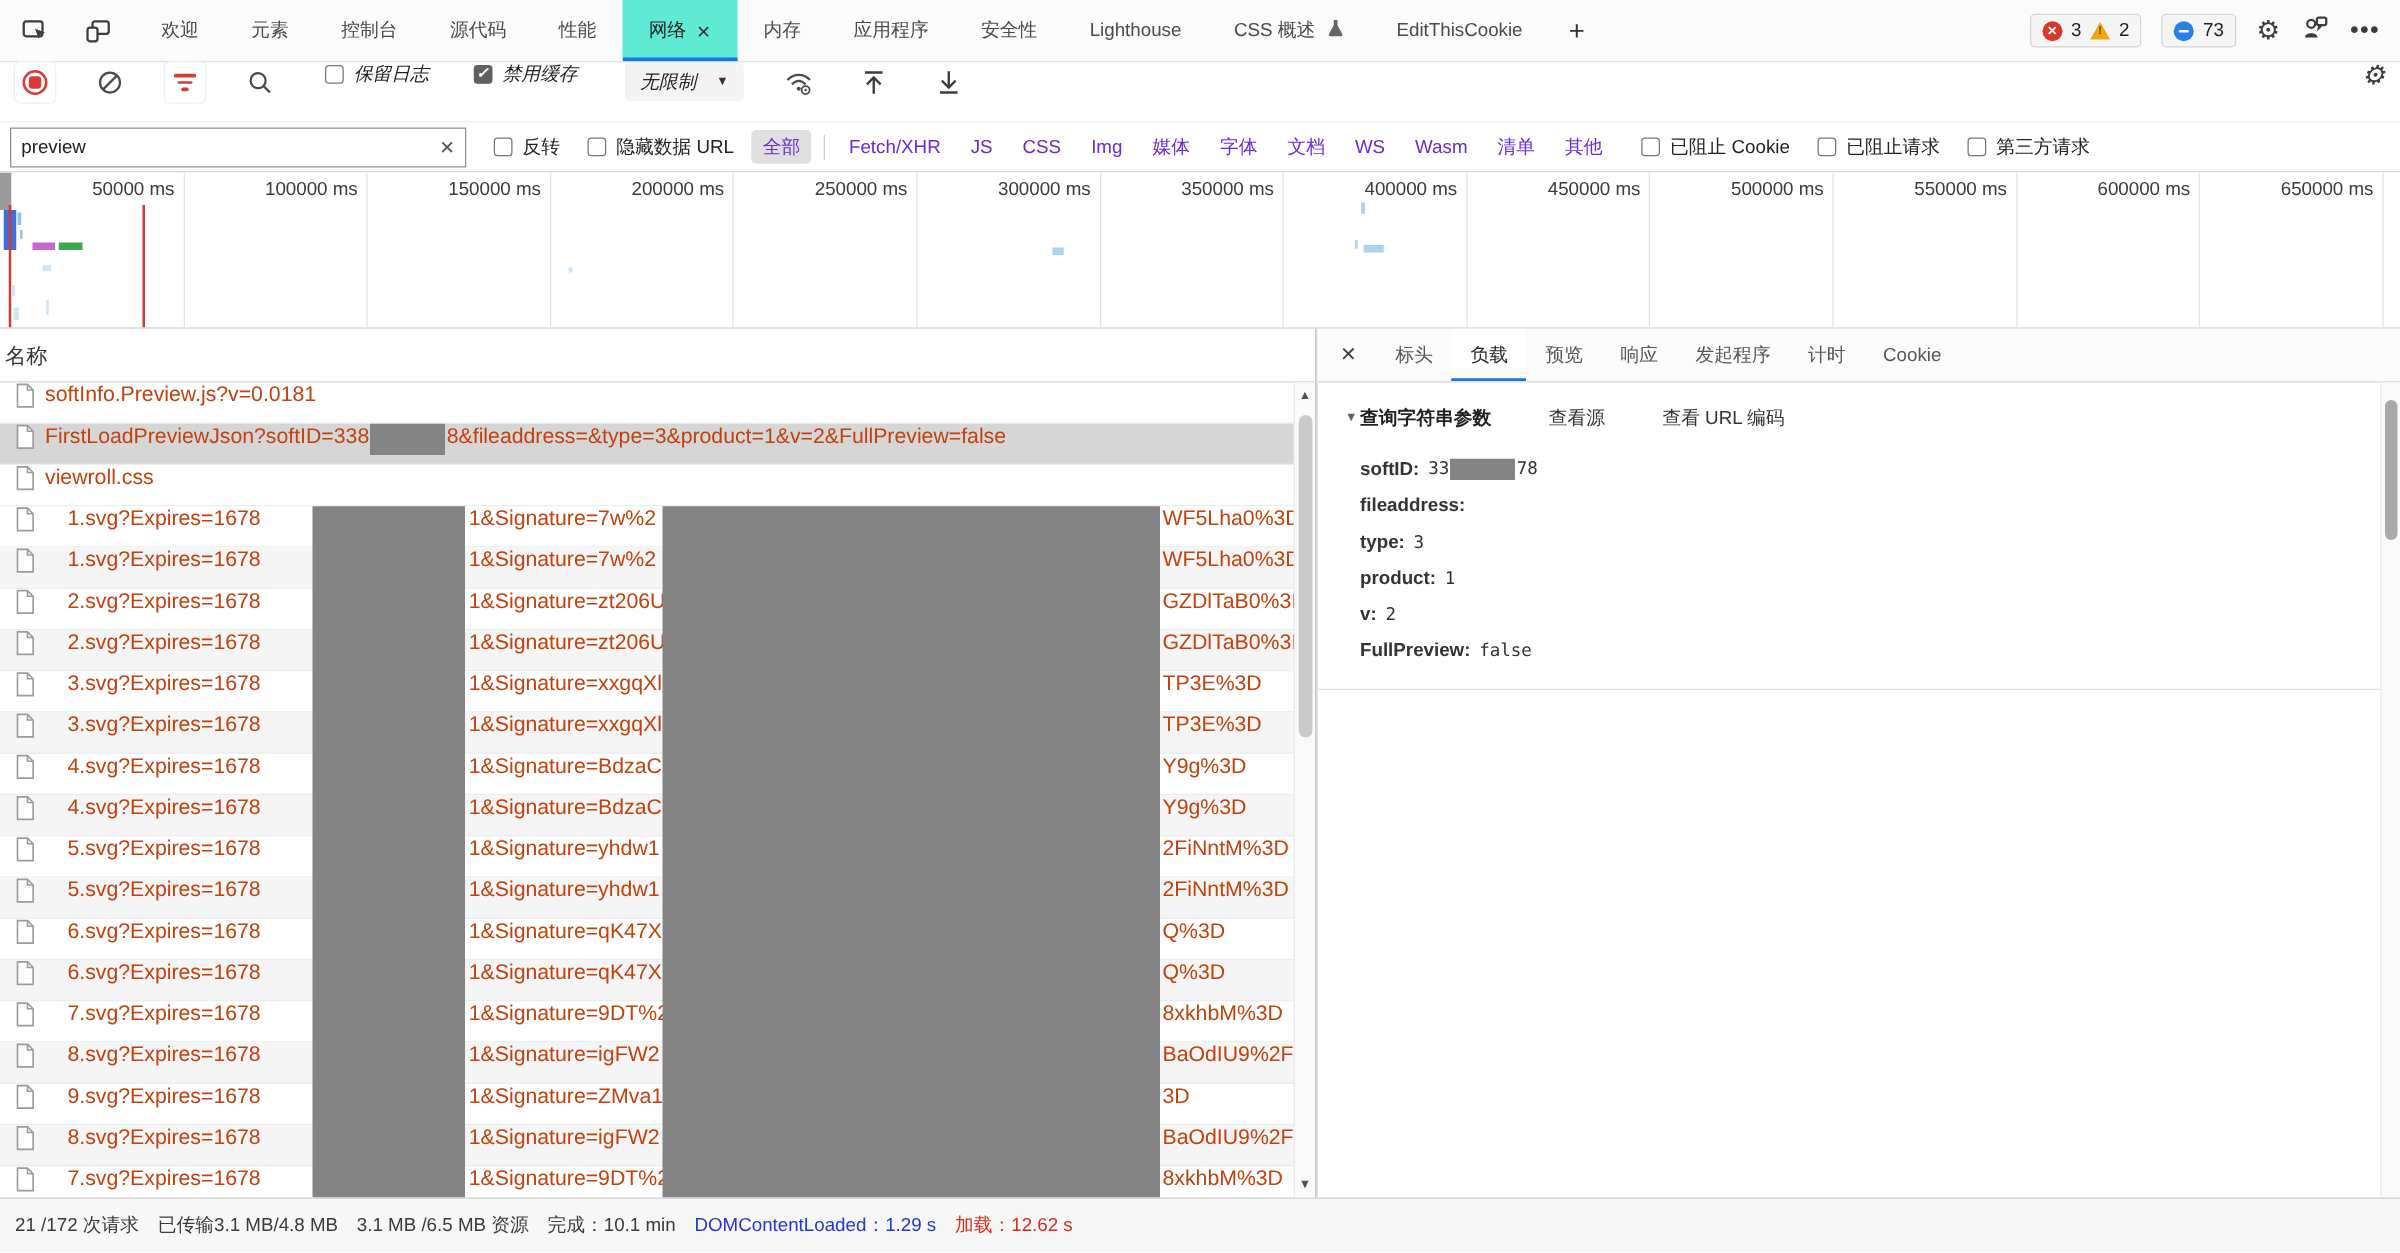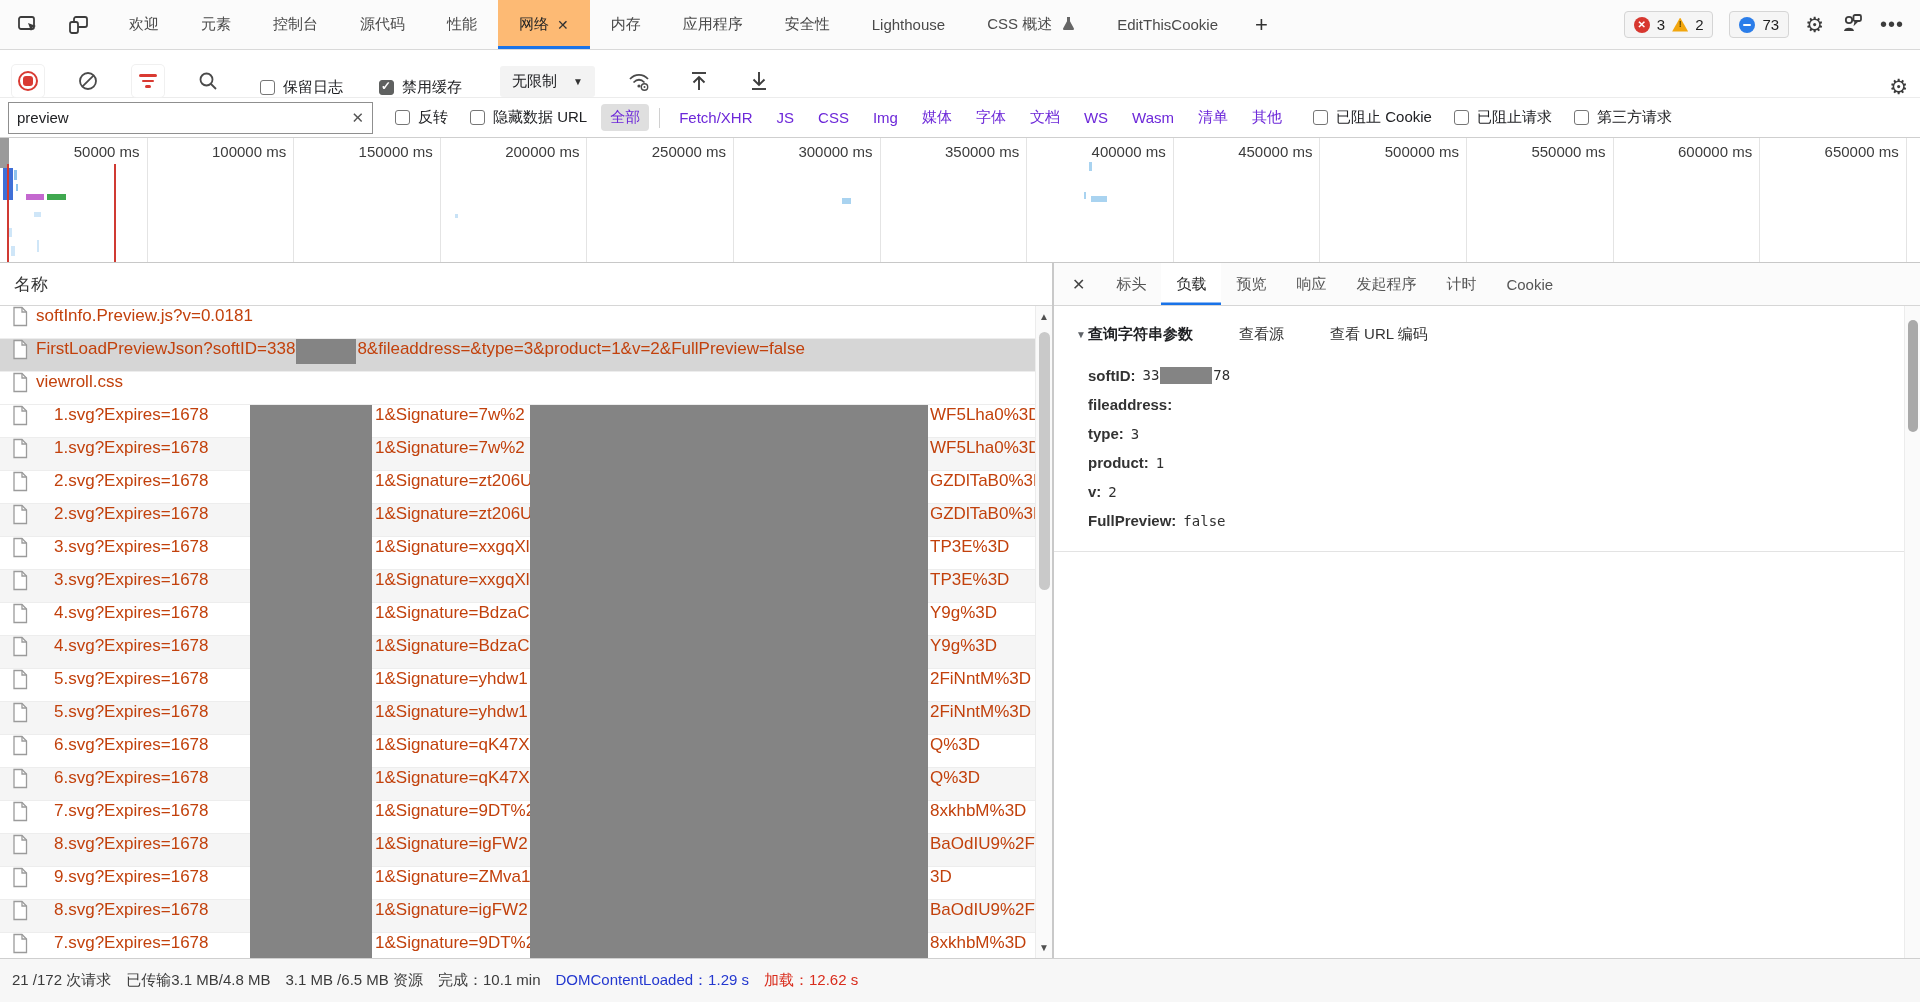--- a/index.html
+++ b/index.html
@@ -6,39 +6,39 @@
   html,body { width:1920px; height:1002px; overflow:hidden; }
   body { position:relative; background:#fff; font-family:"Liberation Sans",sans-serif; color:#333; }
 
   
   .tabbar { position:absolute; top:0; left:0; right:0; height:50px; background:#fbfbfb;
             border-bottom:1px solid #d9d9d9; display:flex; align-items:stretch; }
   .win-icons { display:flex; align-items:center; gap:26px; padding:0 18px 0 16px; }
   .win-icons svg { display:block; }
   .main-tabs { display:flex; align-items:stretch; }
   .main-tab { display:flex; align-items:center; gap:8px; padding:0 21px; font-size:15px; color:#4a4a4a; cursor:default; }
-  .main-tab.active { background:#fdba74; color:#262626; box-shadow:inset 0 -3px 0 #1a73e8; }
+  .main-tab.active { background:#5eead4; color:#262626; box-shadow:inset 0 -3px 0 #1a73e8; }
   .tab-close { font-size:14px; color:#333; }
   .tab-flask { margin-left:2px; }
   .new-tab { display:flex; align-items:center; padding:0 16px; font-size:22px; color:#333; }
   .tabbar-right { margin-left:auto; display:flex; align-items:center; gap:16px; padding-right:16px; }
   .badge-pill { display:flex; align-items:center; gap:7px; border:1px solid #d5d5d5; background:#f5f5f5;
                 border-radius:4px; padding:4px 9px; font-size:15px; color:#1f1f1f; }
   .err-ico { width:16px; height:16px; border-radius:50%; background:#d7372f; color:#fff; font-size:10px; font-weight:bold;
              display:flex; align-items:center; justify-content:center; }
   .warn-ico { width:16px; height:14px; background:#f2a60d; clip-path:polygon(50% 0,100% 100%,0 100%); position:relative; }
   .warn-ico::after { content:"!"; position:absolute; left:0; right:0; top:1px; text-align:center; font-size:9px; font-weight:bold; color:#5c4400; }
   .msg-ico { width:16px; height:16px; border-radius:50%; background:#2b7de9; position:relative; }
   .msg-ico::after { content:""; position:absolute; left:4px; top:7px; width:8px; height:2px; background:#fff; border-radius:1px; }
   .gear-glyph { font-size:21px; color:#3c3c3c; line-height:1; }
   .dots-glyph { font-size:20px; color:#3c3c3c; letter-spacing:1px; }
 
   
   .net-toolbar { position:absolute; top:50px; left:0; right:0; height:48px; background:#fff;
-                 border-bottom:1px solid #ececec; display:flex; align-items:flex-end; gap:28px; padding:0 12px; }
+                 border-bottom:1px solid #ececec; display:flex; align-items:flex-start; gap:28px; padding:0 12px;font-style:italic; }
   .tb-btn { width:32px; height:32px; display:flex; align-items:center; justify-content:center; border-radius:4px; }
   .tb-btn.lit { background:#fff; box-shadow:0 0 0 1px #f0f0f0; }
   .record-outer { width:20px; height:20px; border:2.5px solid #d93a32; border-radius:50%; display:flex; align-items:center; justify-content:center; }
   .record-inner { width:10px; height:10px; background:#d93a32; border-radius:3px; }
   .filter-lines { display:flex; flex-direction:column; gap:3px; align-items:center; }
   .filter-lines i { display:block; height:2.5px; background:#d93a32; border-radius:2px; }
   .filter-lines i:nth-child(1){ width:18px; } .filter-lines i:nth-child(2){ width:12px; } .filter-lines i:nth-child(3){ width:6px; }
   .cb-row { display:flex; align-items:center; gap:8px; font-size:15px; color:#202124; margin-left:8px; }
   .cbox { width:15px; height:15px; border:1.6px solid #767676; border-radius:3px; background:#fff; position:relative; flex:none; }
   .cbox.checked { background:#5f6160; border-color:#5f6160; }
@@ -61,21 +61,21 @@
 
   
   .overview { position:absolute; top:138px; left:0; right:0; height:125px; background:#fff; border-bottom:1px solid #c8c8c8; overflow:hidden; }
   .grid-line { position:absolute; top:0; bottom:0; width:1px; background:#e4e4e4; }
   .grid-label { position:absolute; top:5px; transform:translateX(-100%); font-size:15px; color:#3c3c3c; white-space:nowrap; }
   .ov-mark { position:absolute; }
 
   
   .net-table { position:absolute; top:263px; left:0; width:1053px; bottom:44px; background:#fff;
                border-right:1px solid #c9c9c9; overflow:hidden; }
-  .tbl-header { height:43px; line-height:43px; padding-left:14px; font-size:17px; color:#333;
+  .tbl-header { height:43px; line-height:43px; padding-left:4px; font-size:17px; color:#333;
                 border-bottom:1px solid #d6d6d6; background:#fff; }
   .tbl-body { position:absolute; top:43px; left:0; right:0; bottom:0; }
   .net-row { height:33px; display:flex; font-size:17px; color:#c2410c; position:relative;
              border-bottom:1px solid #ededed; white-space:nowrap; }
   .net-row.stripe { background:#f5f5f5; }
   .net-row.selected { background:#d6d6d6; }
   .file-ico { flex:none; margin:0 8px 0 12px; display:flex; }
   .seg { position:absolute; white-space:nowrap; }
   .seg.pre { left:54px; } .seg.mid { left:375px; } .seg.end { left:930px; }
   .inline-redact { display:inline-block; width:60px; height:25px; background:#848484; vertical-align:middle; margin:0 1px; }

